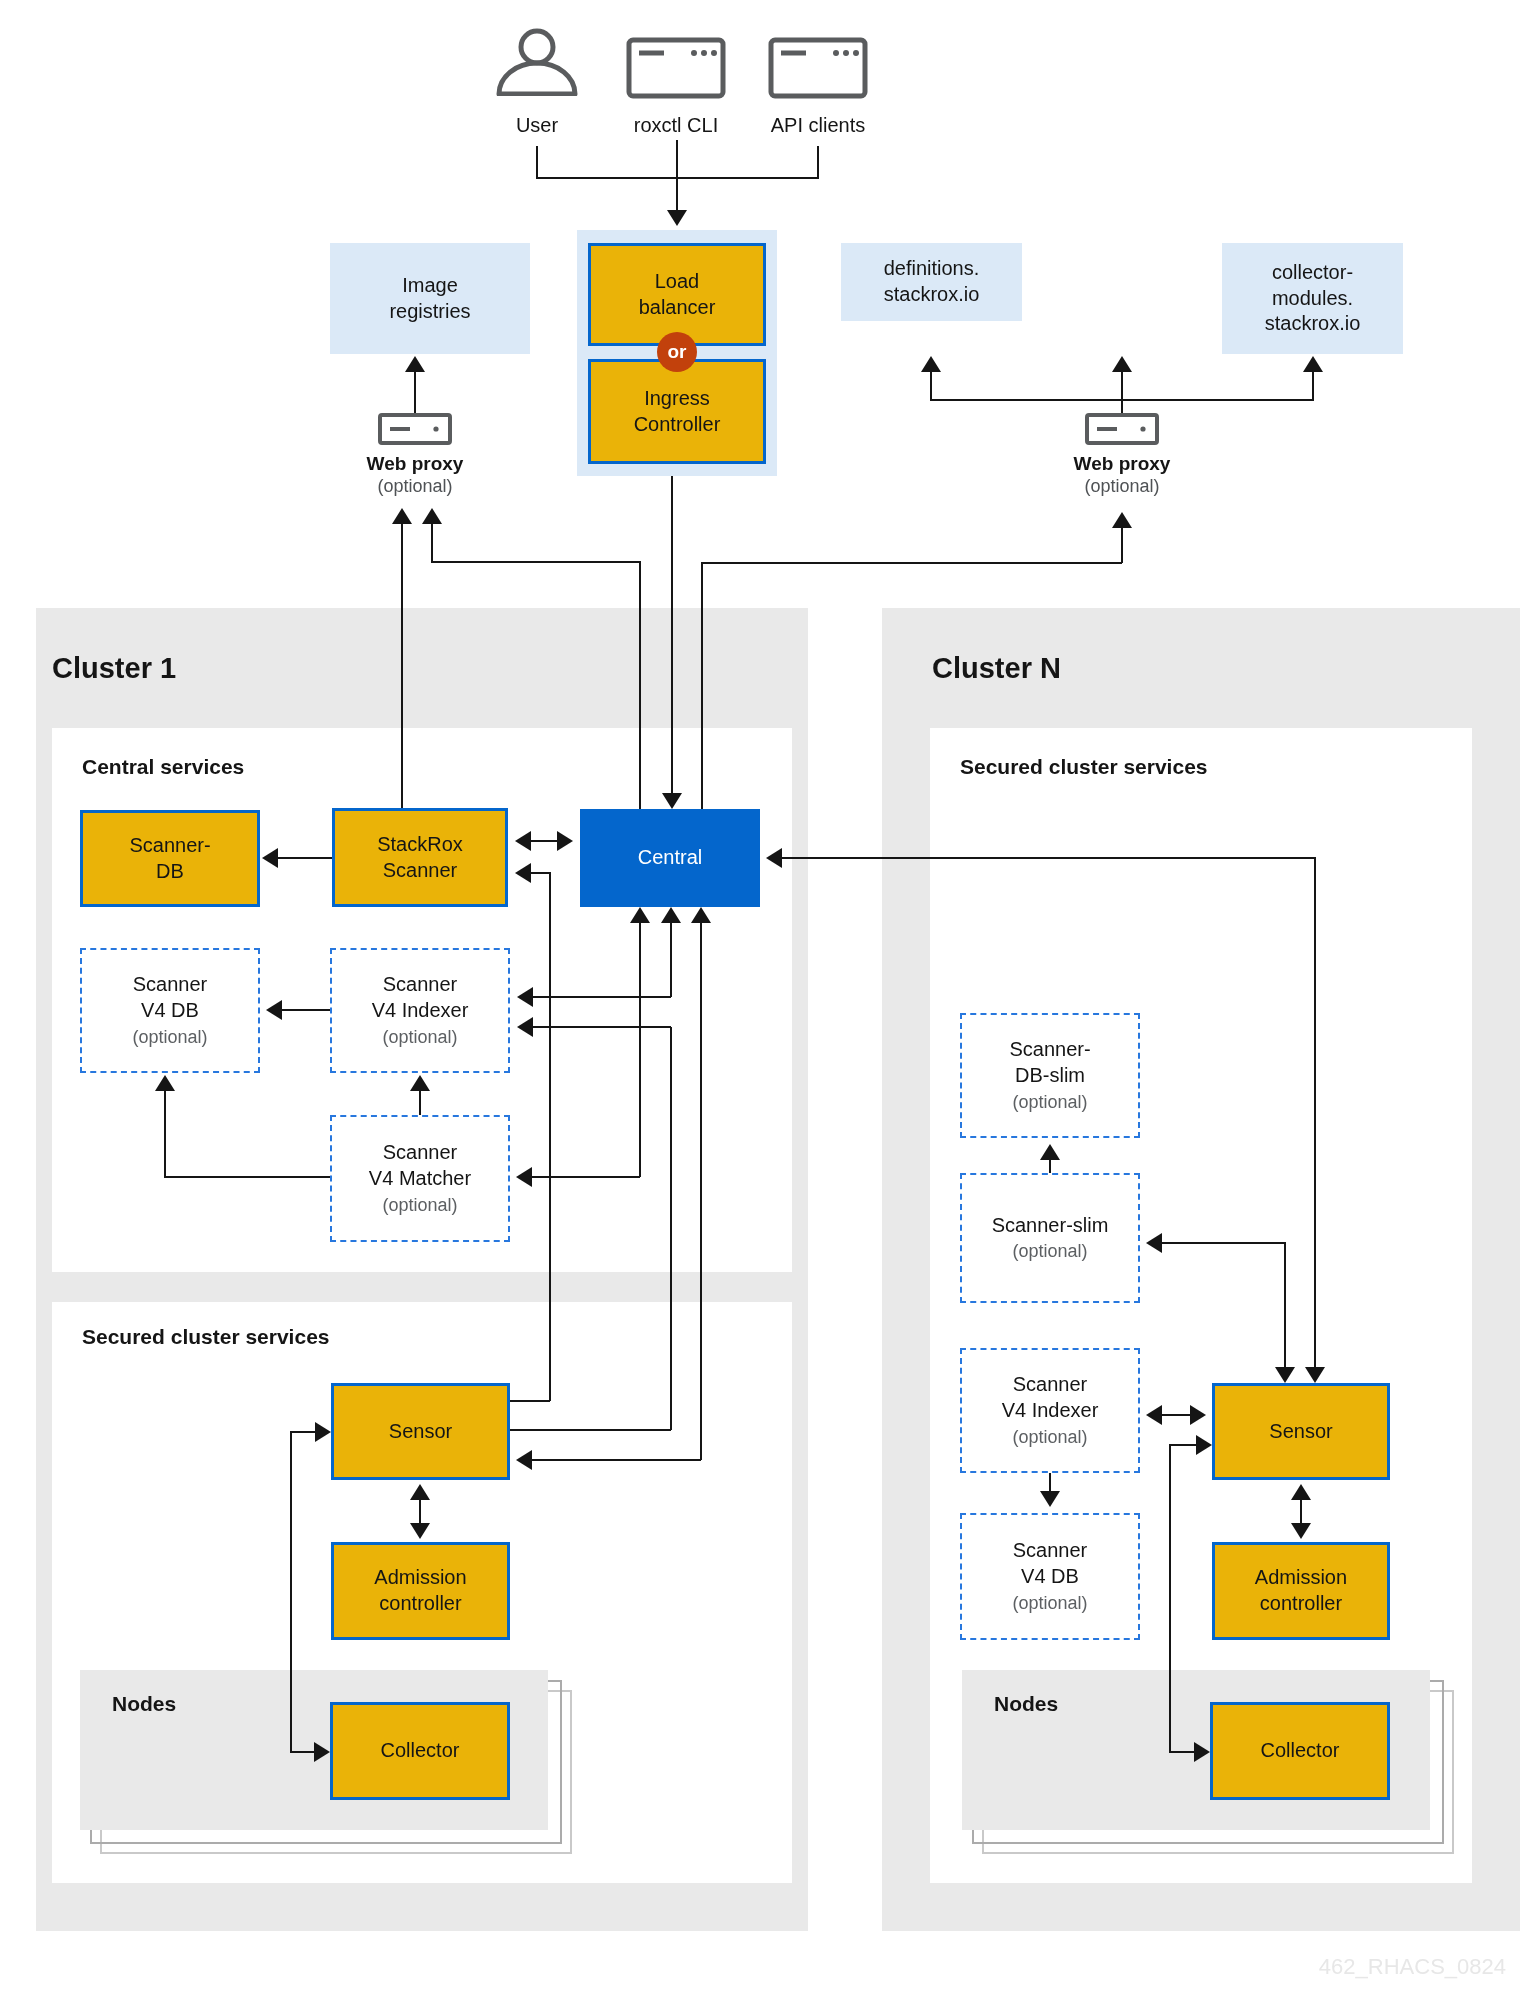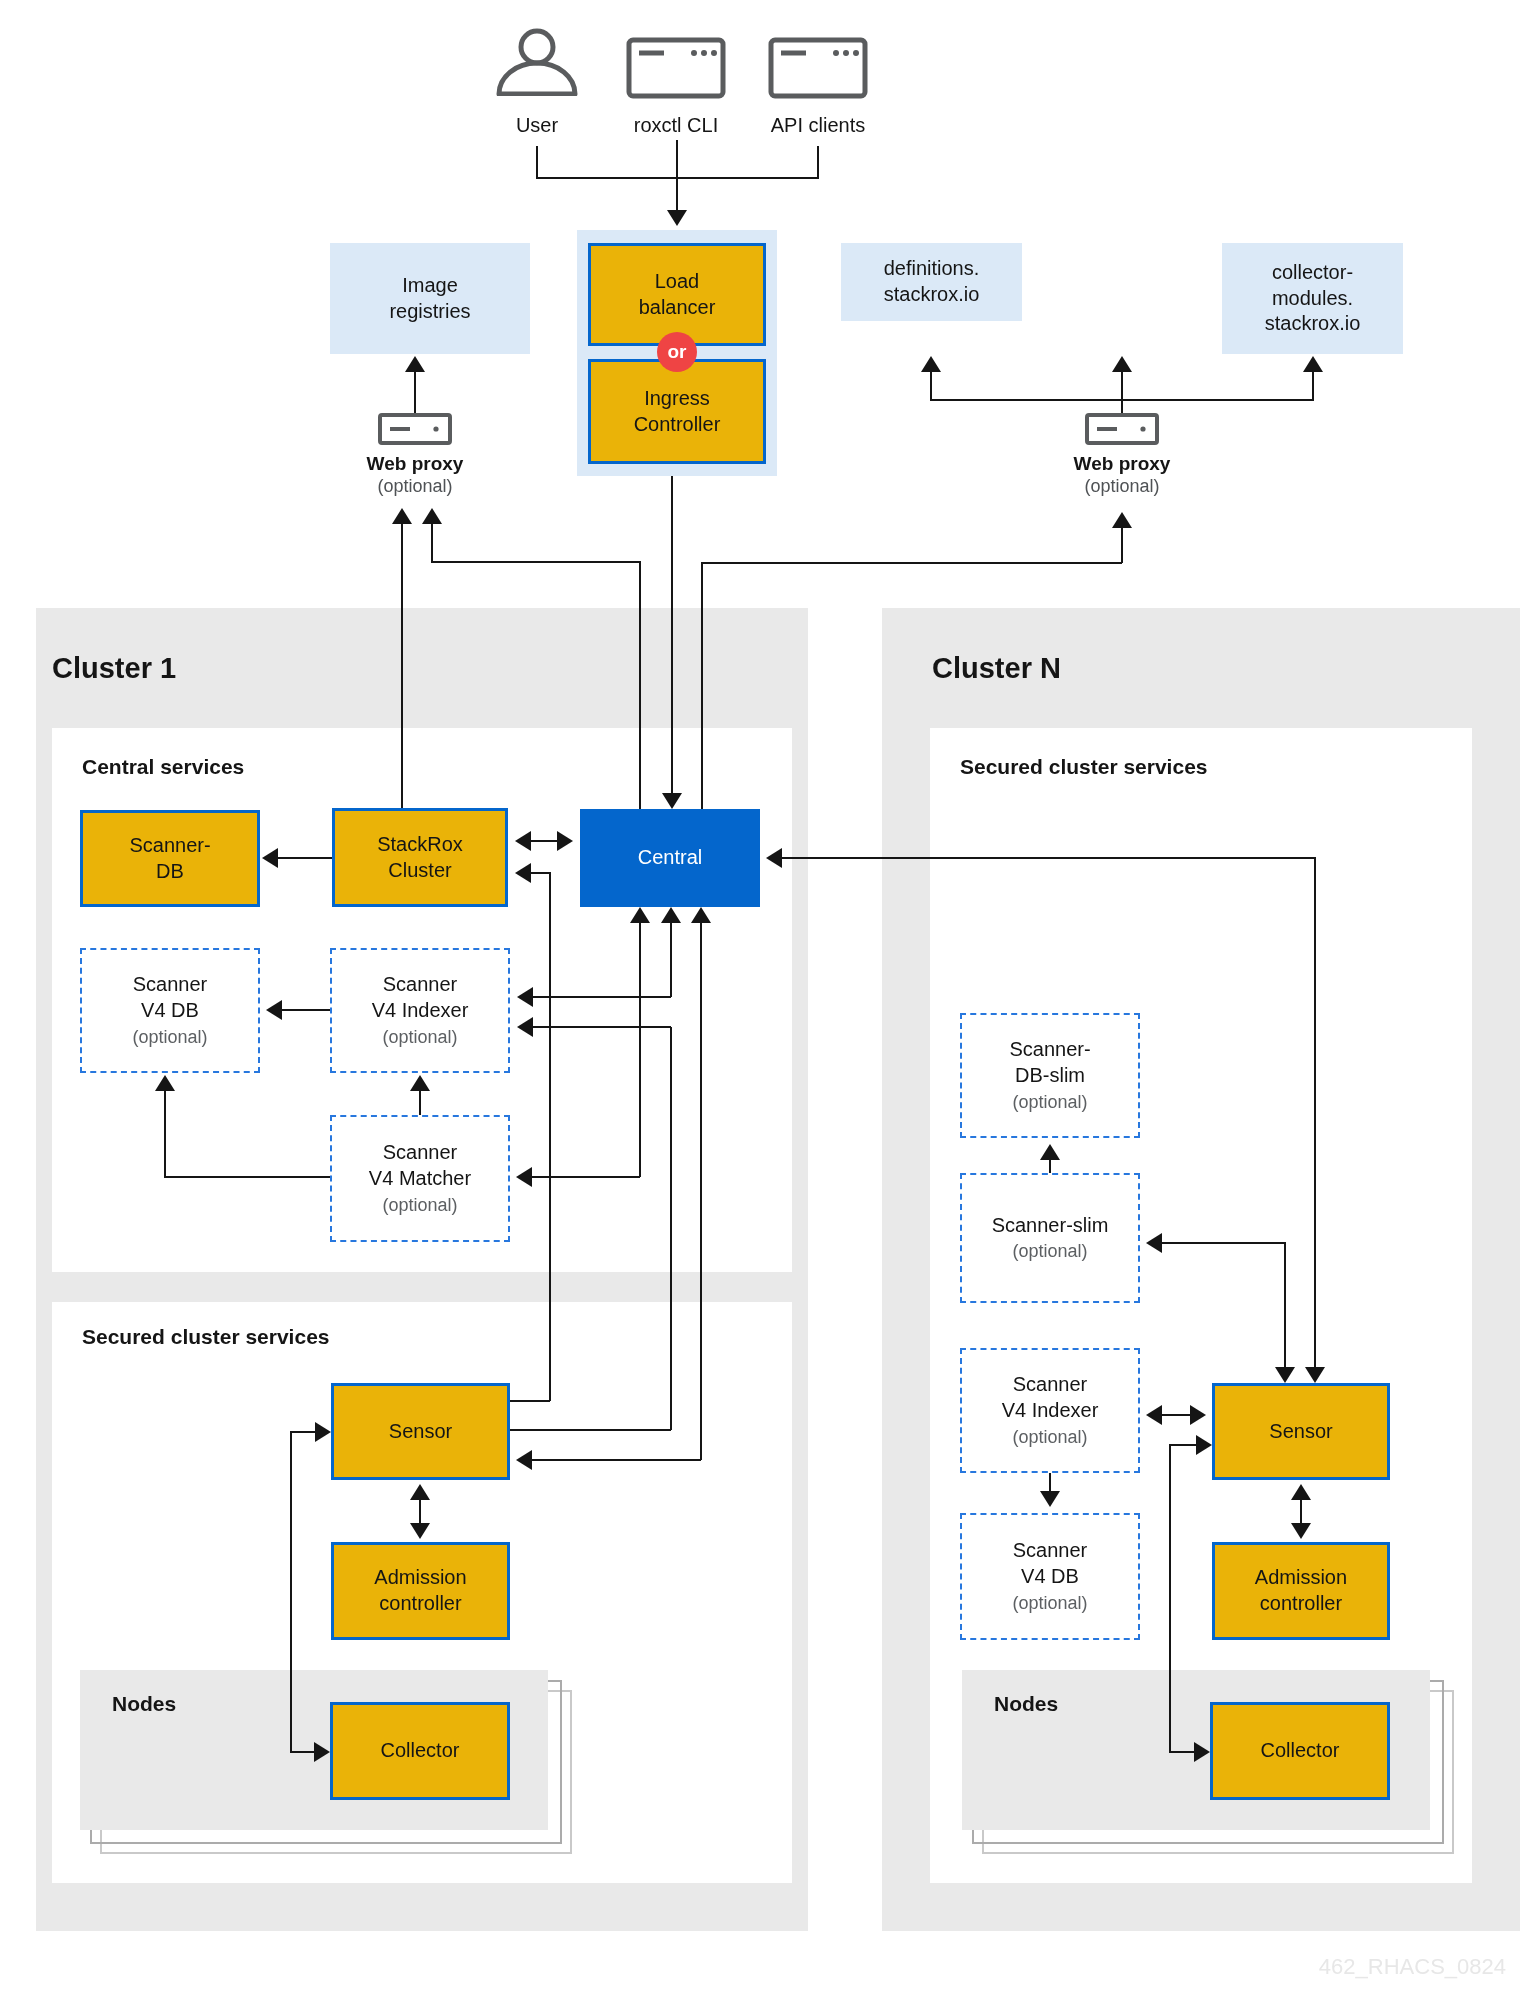--- a/index.html
+++ b/index.html
@@ -29,21 +29,21 @@
   .nodes-label{position:absolute;font-size:21px;font-weight:bold;color:#151515;}
   
   .ln{position:absolute;background:#151515;}
   .ah{position:absolute;width:0;height:0;border-style:solid;border-color:transparent;}
   .ah.up{border-width:0 10px 16px 10px;border-bottom-color:#151515;}
   .ah.down{border-width:16px 10px 0 10px;border-top-color:#151515;}
   .ah.left{border-width:10px 16px 10px 0;border-right-color:#151515;}
   .ah.right{border-width:10px 0 10px 16px;border-left-color:#151515;}
   
   .or-circle{
-    position:absolute;width:40px;height:40px;border-radius:50%;background:#ef4444;color:#fff;
+    position:absolute;width:40px;height:40px;border-radius:50%;background:#c2410c;color:#fff;
     display:flex;align-items:center;justify-content:center;font-size:19px;font-weight:bold;
   }
   .icon-label{position:absolute;text-align:center;font-size:20px;color:#151515;}
   .wp-label{position:absolute;text-align:center;line-height:1.2;}
   .wp-label .t1{font-weight:bold;font-size:19px;color:#151515;display:block;}
   .wp-label .t2{font-size:18px;color:#4f5255;display:block;}
   .watermark{position:absolute;font-size:22px;color:#e7e7e7;}
   svg{display:block;}
 </style>
 </head>
@@ -252,21 +252,21 @@
 
   <div class="cluster-title" style="left:52px;top:652px">Cluster 1</div>
   <div class="cluster-title" style="left:932px;top:652px">Cluster N</div>
   <div class="panel-heading" style="left:82px;top:755px">Central services</div>
   <div class="panel-heading" style="left:82px;top:1325px">Secured cluster services</div>
   <div class="panel-heading" style="left:960px;top:755px">Secured cluster services</div>
 
   <div class="box solidblue" style="left:80px;top:810px;width:174px;height:91px">Scanner-
 DB</div>
   <div class="box solidblue" style="left:332px;top:808px;width:170px;height:93px">StackRox
-Cluster</div>
+Scanner</div>
   <div class="box central-box" style="left:580px;top:809px;width:180px;height:98px">Central</div>
 
   <div class="box dashedblue" style="left:80px;top:948px;width:176px;height:121px">
     <span>Scanner
 V4 DB</span>
     <span class="optional">(optional)</span>
   </div>
   <div class="box dashedblue" style="left:330px;top:948px;width:176px;height:121px">
     <span>Scanner
 V4 Indexer</span>

